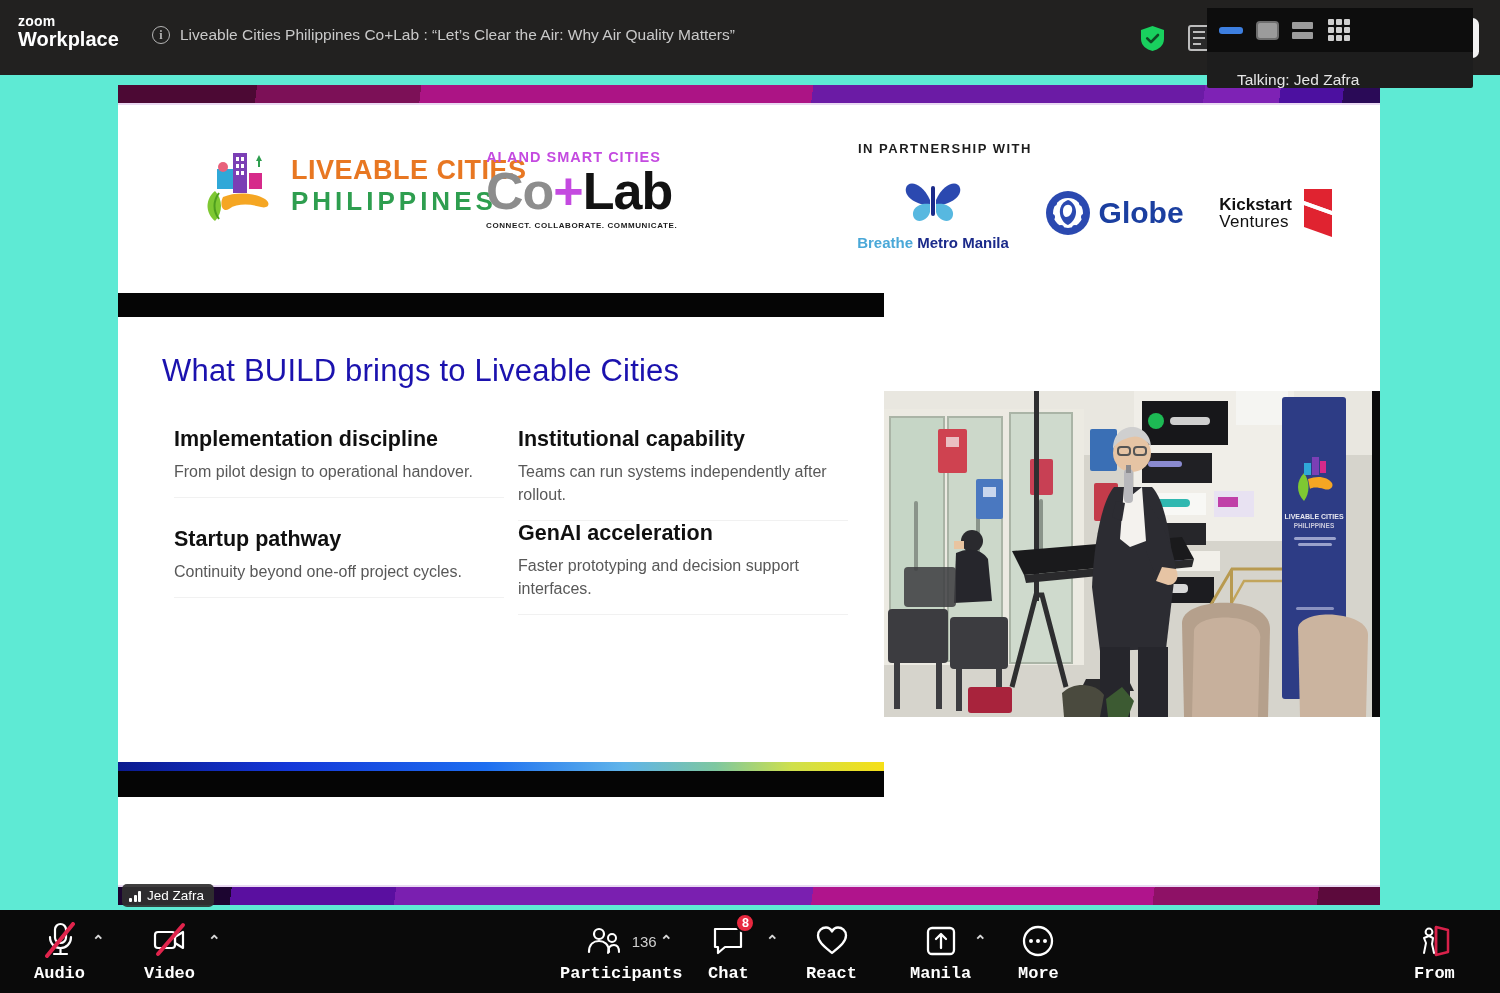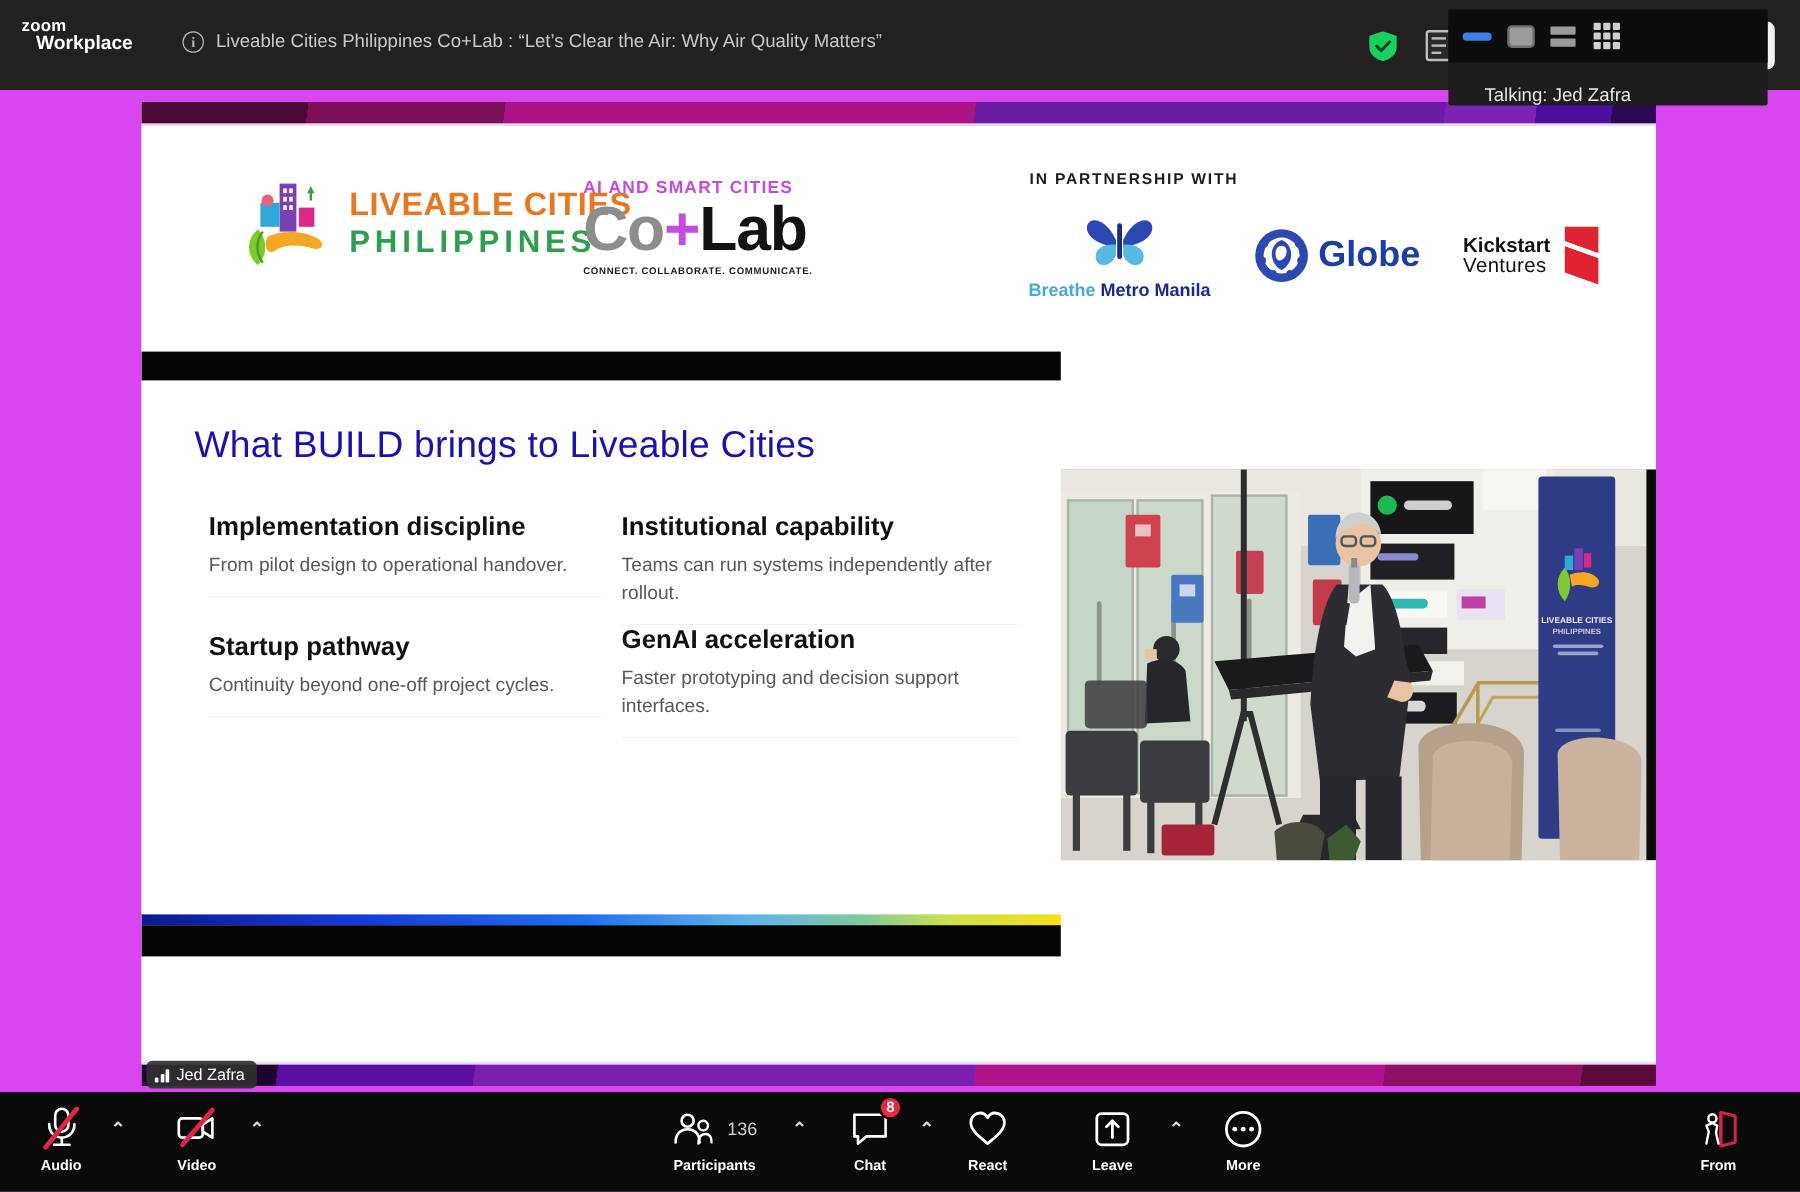--- a/index.html
+++ b/index.html
@@ -1,23 +1,23 @@
 <!DOCTYPE html>
 <html><head>
 <meta charset="utf-8">
 <style>
   * { margin:0; padding:0; box-sizing:border-box; }
   html,body { width:1500px; height:993px; overflow:hidden; background:#000; font-family:"Liberation Sans", sans-serif; }
-  .app { position:relative; width:1500px; height:993px; background:#d946ef; }
+  .app { position:relative; width:1500px; height:993px; background:#5eead4; }
 
   
   .topbar { position:absolute; left:0; top:0; width:1500px; height:75px; background:#222120; }
   .zoom-logo { position:absolute; left:18px; top:14px; color:#fff; line-height:1.05; }
   .zoom-logo .small { font-size:14px; font-weight:700; letter-spacing:.2px; }
-  .zoom-logo .big { font-size:16px; font-weight:700;margin-left:12px; }
+  .zoom-logo .big { font-size:20px; font-weight:700; }
   .meeting-title-wrap { position:absolute; left:152px; top:26px; display:flex; align-items:center; gap:10px; color:#c9c9c9; }
   .info-icon { width:18px; height:18px; border:1.6px solid #b5b5b5; border-radius:50%; display:flex; align-items:center; justify-content:center; font-size:12px; font-weight:700; color:#b5b5b5; font-family:"Liberation Serif", serif; }
   .meeting-title { font-size:15.5px; color:#c9c9c9; }
   .shield-icon { position:absolute; left:1141px; top:26px; width:23px; height:25px; }
   .doc-icon { position:absolute; left:1188px; top:25px; width:22px; height:26px; border:2px solid #bdbdbd; border-radius:3px; background:#2a2a2a; }
   .doc-icon i { display:block; height:2px; background:#bdbdbd; margin:4px 3px 0 3px; }
   .doc-icon i.short { width:8px; }
 
   
   .view-panel { position:absolute; left:1207px; top:8px; width:266px; height:80px; background:#1d1d1d; border-radius:2px; z-index:5; }
@@ -84,21 +84,21 @@
   .name-tag { position:absolute; left:4px; top:799px; height:23px; background:rgba(48,48,48,.92); border-radius:5px; display:flex; align-items:center; gap:6px; padding:0 10px 0 7px; z-index:3; }
   .name-tag-label { color:#fff; font-size:13.5px; }
   .sigbars { display:flex; align-items:flex-end; gap:1.5px; height:12px; }
   .sigbars i { width:3px; background:#fff; border-radius:1px; }
   .sigbars i:nth-child(1){height:4px;} .sigbars i:nth-child(2){height:7px;} .sigbars i:nth-child(3){height:11px;}
 
   
   .toolbar { position:absolute; left:0; top:910px; width:1500px; height:83px; background:#0a0a0a; }
   .tb-btn { position:absolute; top:10px; display:flex; flex-direction:column; align-items:center; color:#fff; cursor:pointer; }
   .tb-icon { height:42px; display:flex; align-items:center; justify-content:center; }
-  .tb-label { font-size:12px; font-weight:700; color:#fff; margin-top:2px; }
+  .tb-label { font-size:17px; font-weight:700; color:#fff; margin-top:2px;font-family:Liberation Mono, monospace; }
   .chevron { position:absolute; top:22px; color:#d8d8d8; font-size:15px; font-weight:700; cursor:pointer; }
   .count-num { color:#cfcfcf; font-size:15px; font-weight:400; }
   .badge { position:absolute; top:-7px; right:-10px; min-width:20px; height:20px; background:#e8283f; border-radius:50%; color:#fff; font-size:12.5px; font-weight:700; display:flex; align-items:center; justify-content:center; border:2px solid #0a0a0a; }
 </style>
 </head>
 <body>
 
 <div class="app">
 
   <div class="topbar">
@@ -427,21 +427,21 @@
       <div class="tb-label">React</div>
     </div>
 
     <div class="tb-btn" style="left:910px;">
       <div class="tb-icon">
         <svg width="34" height="34" viewBox="0 0 34 34">
           <rect x="4" y="4" width="26" height="26" rx="4" fill="none" stroke="#fff" stroke-width="2.3"></rect>
           <path d="M17 24 V11 M12 15 L17 10 L22 15" fill="none" stroke="#fff" stroke-width="2.3" stroke-linecap="round" stroke-linejoin="round"></path>
         </svg>
       </div>
-      <div class="tb-label">Leave</div>
+      <div class="tb-label">Manila</div>
     </div>
     <div class="chevron" style="left:974px;">⌃</div>
 
     <div class="tb-btn" style="left:1018px;">
       <div class="tb-icon">
         <svg width="36" height="36" viewBox="0 0 36 36">
           <circle cx="18" cy="18" r="14" fill="none" stroke="#fff" stroke-width="2.3"></circle>
           <circle cx="11" cy="18" r="2" fill="#fff"></circle>
             <circle cx="18" cy="18" r="2" fill="#fff"></circle>
             <circle cx="25" cy="18" r="2" fill="#fff"></circle>

